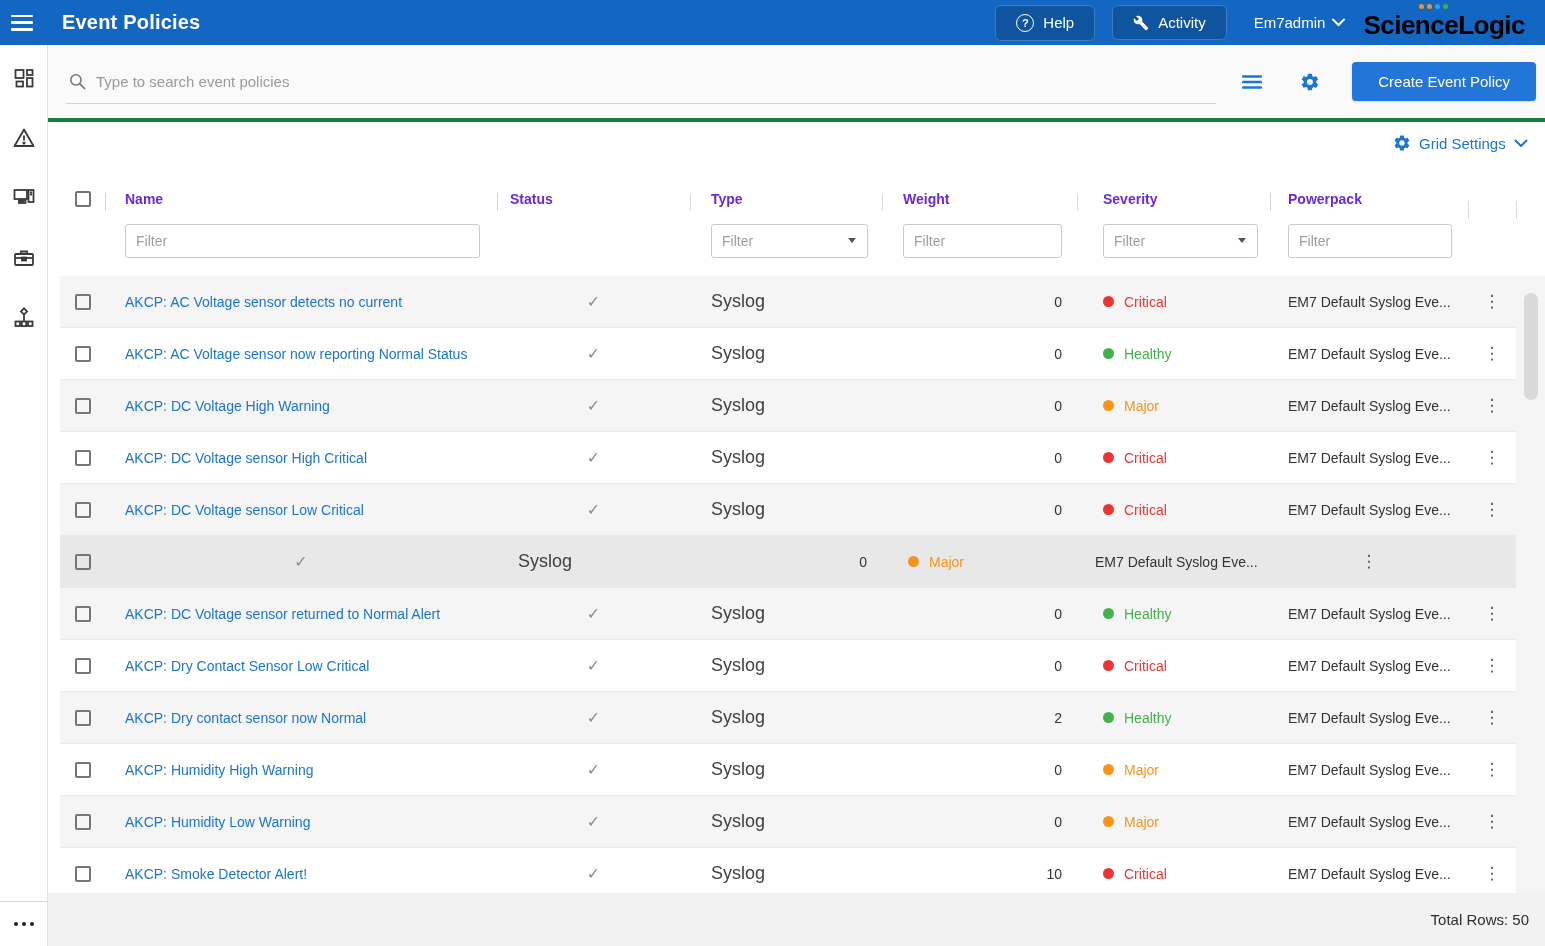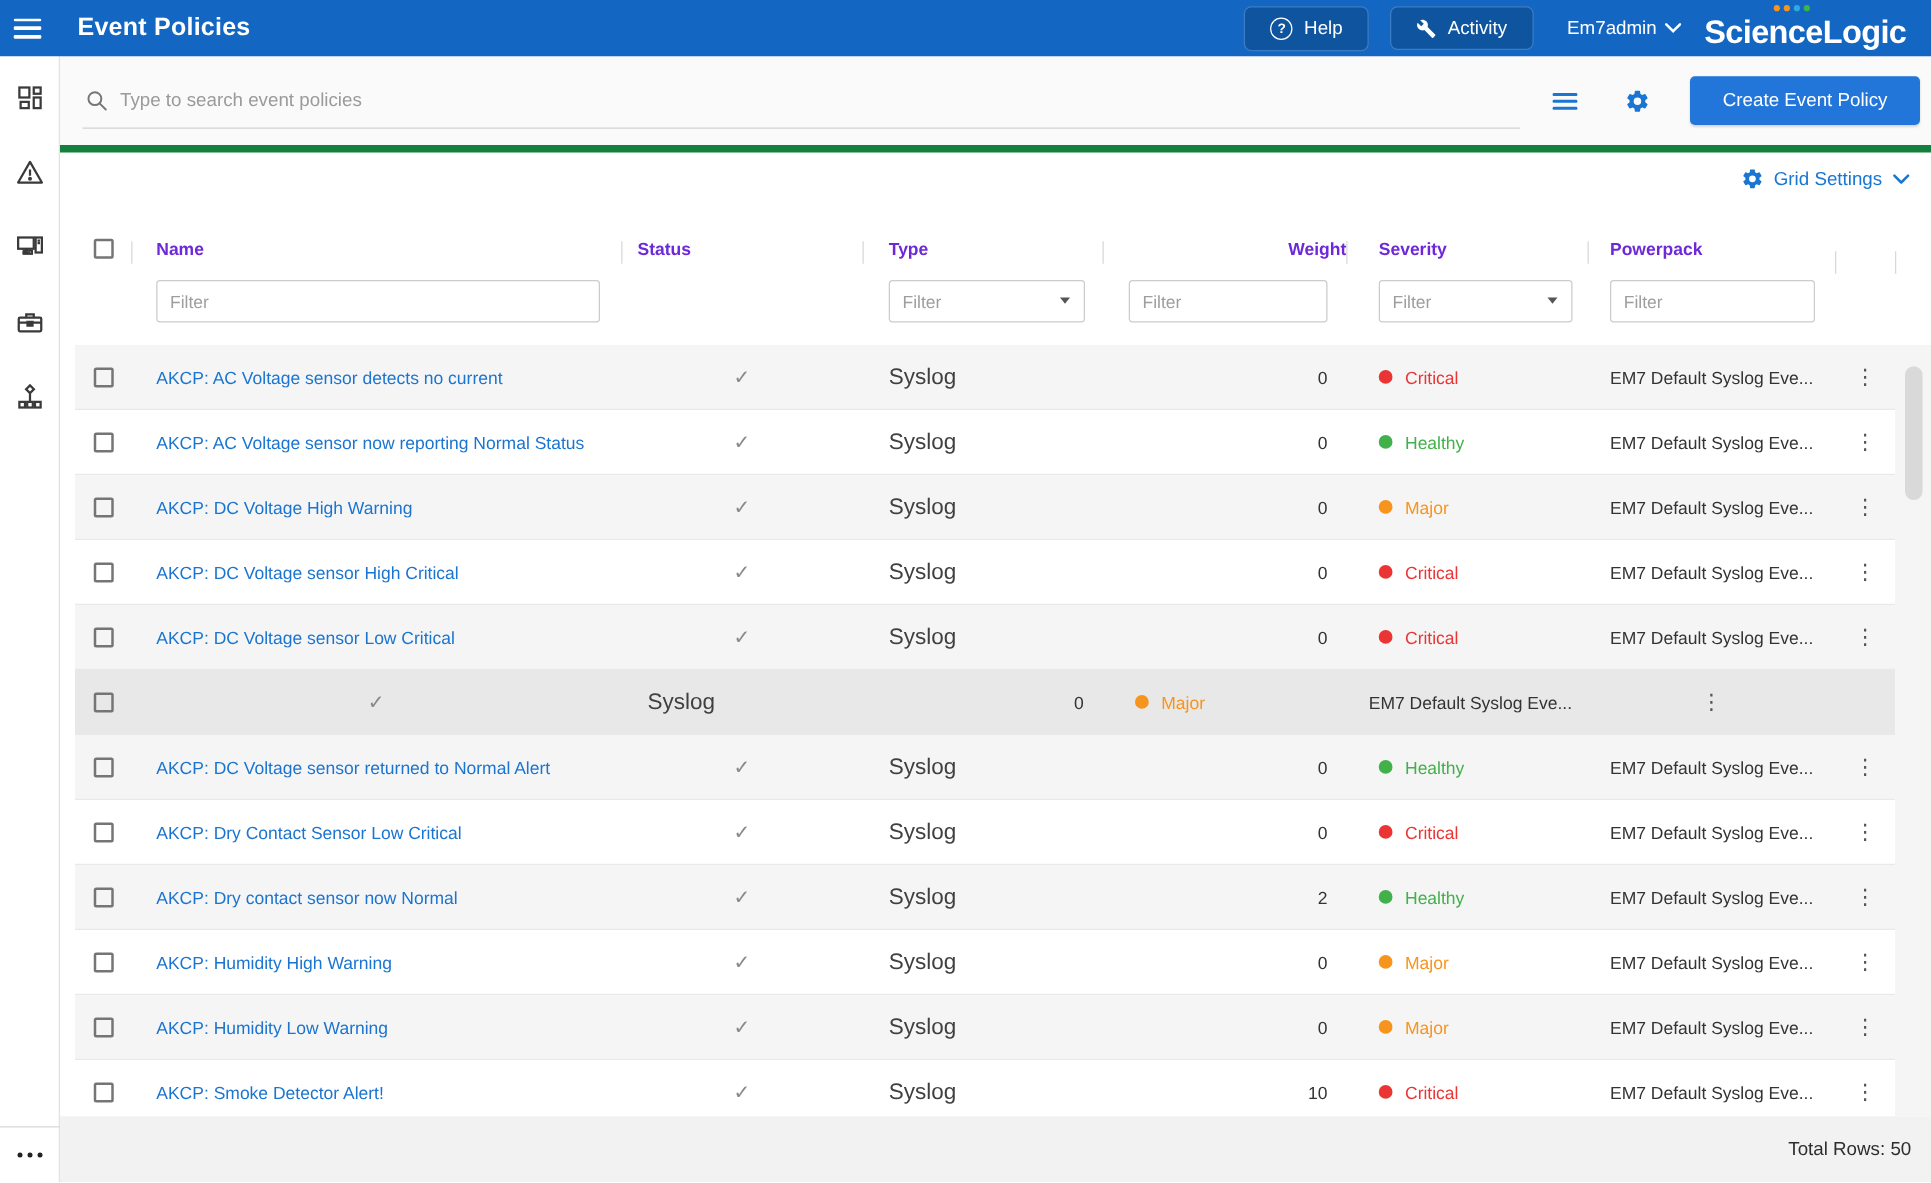--- a/index.html
+++ b/index.html
@@ -8,54 +8,54 @@
 
   
   .topbar { position:absolute; left:0; top:0; width:1545px; height:45px; background:#1366c1; display:flex; align-items:center; z-index:10; }
   .hamburger { width:22px; height:16px; margin-left:11px; display:flex; flex-direction:column; justify-content:space-between; cursor:pointer; }
   .hamburger span { display:block; height:2.5px; background:#fff; border-radius:1px; }
   .page-title { color:#fff; font-size:20px; font-weight:700; margin-left:29px; letter-spacing:.2px; }
   .topbar-right { margin-left:auto; display:flex; align-items:center; margin-right:12px; }
   .tb-btn { display:flex; align-items:center; gap:9px; background:#0e549f; border:1px solid #3c7cc4; border-radius:6px; color:#fff; font-size:15px; padding:8px 20px; margin-right:17px; cursor:pointer; font-family:inherit; }
   .help-circle { width:18px; height:18px; border:1.6px solid #fff; border-radius:50%; display:flex; align-items:center; justify-content:center; font-size:11px; font-weight:700; }
   .user-menu { color:#fff; font-size:15px; display:flex; align-items:center; gap:7px; margin:0 18px 0 10px; cursor:pointer; }
-  .logo { position:relative; color:#ffffff; font-size:26px; font-weight:600; letter-spacing:-0.5px; margin-right:8px; padding-top:6px; }
+  .logo { position:relative; color:#000000; font-size:26px; font-weight:600; letter-spacing:-0.5px; margin-right:8px; padding-top:6px; }
   .brand-dots { position:absolute; left:56px; top:0px; display:flex; gap:3px; }
   .bdot { width:5px; height:5px; border-radius:50%; display:inline-block; }
 
   
   .sidebar { position:absolute; left:0; top:45px; width:48px; height:901px; background:#fff; border-right:1px solid #e2e2e2; z-index:5; }
   .side-icon { width:48px; height:40px; display:flex; align-items:center; justify-content:center; cursor:pointer; }
   .side-icon svg { stroke:#3a3a3a; fill:none; stroke-width:1.8; }
   .s1{margin-top:13px;} .s2{margin-top:20px;} .s3{margin-top:19px;} .s4{margin-top:21px;} .s5{margin-top:20px;}
   .side-bottom { position:absolute; left:0; bottom:0; width:48px; height:45px; border-top:1px solid #d8d8d8; display:flex; align-items:center; justify-content:center; cursor:pointer; }
   .dots3 { display:flex; gap:4px; }
   .dots3 i { width:4px; height:4px; background:#222; border-radius:50%; }
 
   
-  .toolbar { position:absolute; left:48px; top:45px; width:1497px; height:77px; background:#fafafa; display:flex; align-items:center; border-bottom:6px solid #15803d; }
+  .toolbar { position:absolute; left:48px; top:45px; width:1497px; height:77px; background:#fafafa; display:flex; align-items:center; border-bottom:4px solid #15803d; }
   .search { flex:1; margin-left:18px; margin-right:22px; display:flex; align-items:center; border-bottom:1px solid #cfd2d6; height:44px; }
   .search svg { margin-left:2px; }
   .search input { border:none; outline:none; background:transparent; font-size:15px; color:#444; margin-left:9px; width:90%; font-family:inherit; }
   .search input::placeholder { color:#9a9a9a; }
   .icon-btn { background:none; border:none; cursor:pointer; padding:4px; display:flex; align-items:center; }
   .list-icon { margin-right:30px; }
   .gear-blue { margin-right:28px; }
   .create-btn { background:#2276d9; color:#fff; border:none; border-radius:4px; font-size:15px; padding:11px 26px; margin-right:9px; cursor:pointer; font-family:inherit; box-shadow:0 1px 2px rgba(0,0,0,.15); }
 
   
   .gridsettings { position:absolute; left:1393px; top:134px; display:flex; align-items:center; gap:8px; color:#1976d2; font-size:15px; cursor:pointer; }
 
   
   .grid-row { display:grid; grid-template-columns:45px 392px 193px 192px 195px 193px 198px 48px; }
   .thead { position:absolute; left:60px; top:183px; width:1456px; height:32px; align-items:center; }
   .th { font-size:14px; font-weight:700; color:#6d28d9; position:relative; }
   .th.sep::before { content:""; position:absolute; left:0; top:2px; height:18px; width:1px; background:#d8d8d8; }
   .th-name{padding-left:20px;} .th-status{padding-left:13px;} .th-type{padding-left:21px;}
-  .th-weight{padding-left:21px;text-align:right;} .th-severity{padding-left:26px;} .th-powerpack{padding-left:18px;}
+  .th-weight{padding-left:21px;} .th-severity{padding-left:26px;} .th-powerpack{padding-left:18px;}
   .th-check { display:flex; justify-content:center; }
   .checkbox { width:16px; height:16px; border:2px solid #757575; border-radius:2px; background:transparent; cursor:pointer; }
 
   .filters { position:absolute; left:60px; top:222px; width:1456px; height:38px; align-items:center; }
   .filter-wrap { position:relative; }
   .filter-input { height:34px; border:1px solid #ccc; border-radius:3px; background:#fff; font-size:14px; color:#444; padding:0 10px; outline:none; font-family:inherit; }
   .filter-input::placeholder { color:#9e9e9e; }
   .f-name{margin-left:20px; width:355px;} .f-type{margin-left:21px; width:157px;}
   .f-weight{margin-left:21px; width:159px;} .f-severity{margin-left:26px; width:155px;}
   .f-powerpack{margin-left:18px; width:164px;}

